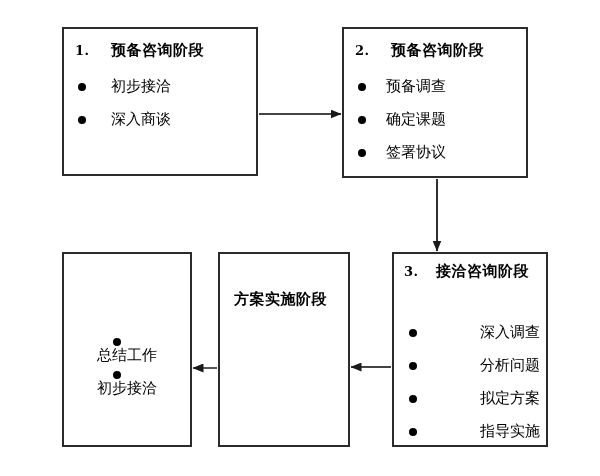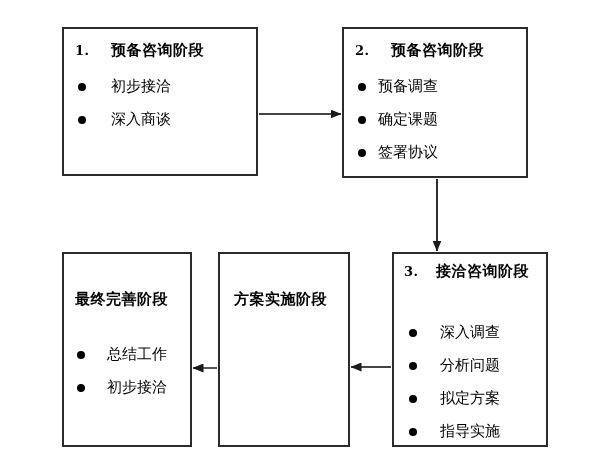--- a/index.html
+++ b/index.html
@@ -81,41 +81,41 @@
   #node-1 .bullet-row { height: 33px; }
   #node-1 .bullet-dot { margin-left: 3px; }
   #node-1 .bullet-label { margin-left: 25px; }
 
   
   #node-2 .title-row { position: absolute; left: 11px; top: 12px; }
   #node-2 .title-num { width: 36px; display: inline-block; }
   #node-2 .bullets { position: absolute; left: 11px; top: 41px; }
   #node-2 .bullet-row { height: 33px; }
   #node-2 .bullet-dot { margin-left: 3px; }
-  #node-2 .bullet-label { margin-left: 12px; }
+  #node-2 .bullet-label { margin-left: 20px; }
 
   
   #node-3 .title-row { position: absolute; left: 10px; top: 8px; }
   #node-3 .title-num { width: 32px; display: inline-block; }
   #node-3 .bullets { position: absolute; left: 10px; top: 62px; }
-  #node-3 .bullet-row { height: 33px; }
+  #node-3 .bullet-row { height: 33px; gap: 40px; }
   #node-3 .bullet-dot { margin-left: 5px; }
   #node-3 .bullet-label { margin-left: 23px; }
 
   
   #node-4 .title-row { position: absolute; left: 14px; top: 36px; }
   #node-4 .bullets { position: absolute; left: 14px; top: 94px; }
   #node-4 .bullet-row { height: 33px; }
   #node-4 .bullet-dot { margin-left: 2px; }
   #node-4 .bullet-label { margin-left: 22px; }
 
   
   #node-5 .title-row { position: absolute; left: 11px; top: 36px; }
   #node-5 .bullets { position: absolute; left: 11px; top: 84px; }
-  #node-5 .bullet-row { height: 33px; }
+  #node-5 .bullet-row { height: 33px; flex-direction: column; }
   #node-5 .bullet-dot { margin-left: 2px; }
   #node-5 .bullet-label { margin-left: 22px; }
 
   #edges {
     position: absolute;
     left: 0;
     top: 0;
     width: 600px;
     height: 476px;
     pointer-events: none;
@@ -211,23 +211,20 @@
     </ul>
   </div>
 
   <div class="node" id="node-4">
     <div class="title-row">
       <span class="title-text">方案实施阶段</span>
     </div>
   </div>
 
   <div class="node" id="node-5">
-    <div class="title-row">
-      <span class="title-text">最终完善阶段</span>
-    </div>
     <ul class="bullets">
       <li class="bullet-row">
         <span class="bullet-dot"></span>
         <span class="bullet-label">总结工作</span>
       </li>
       <li class="bullet-row">
         <span class="bullet-dot"></span>
         <span class="bullet-label">初步接洽</span>
       </li>
     </ul>

